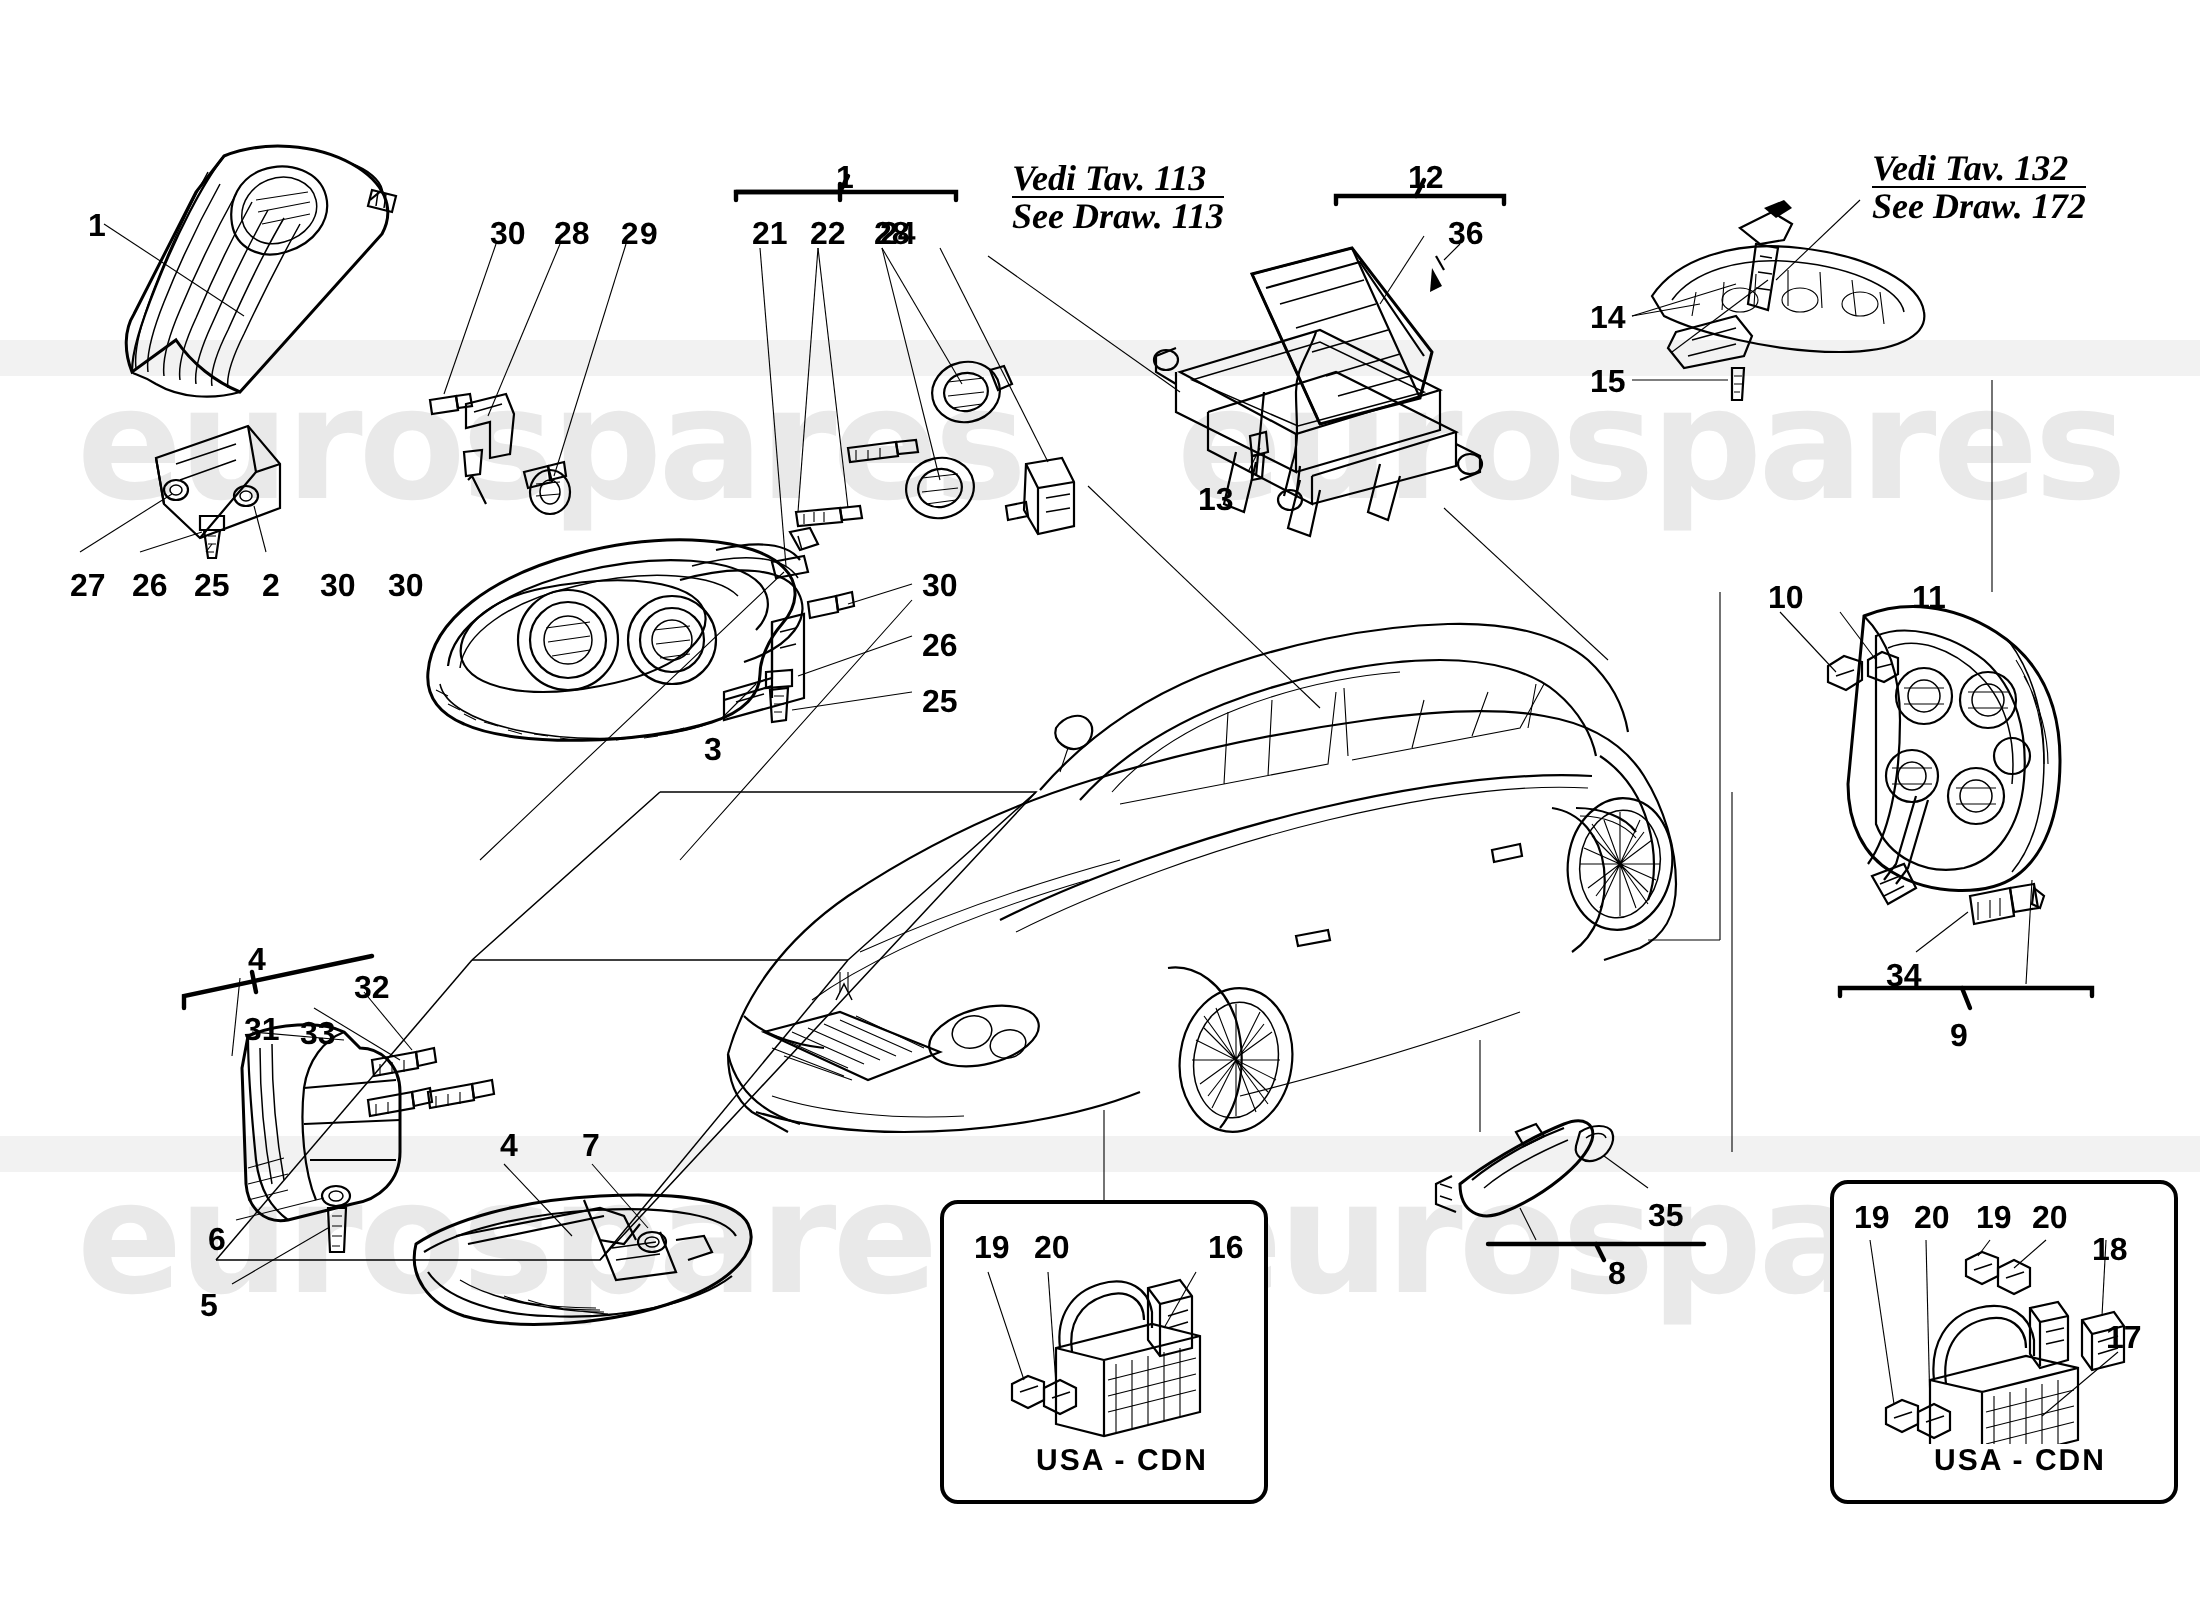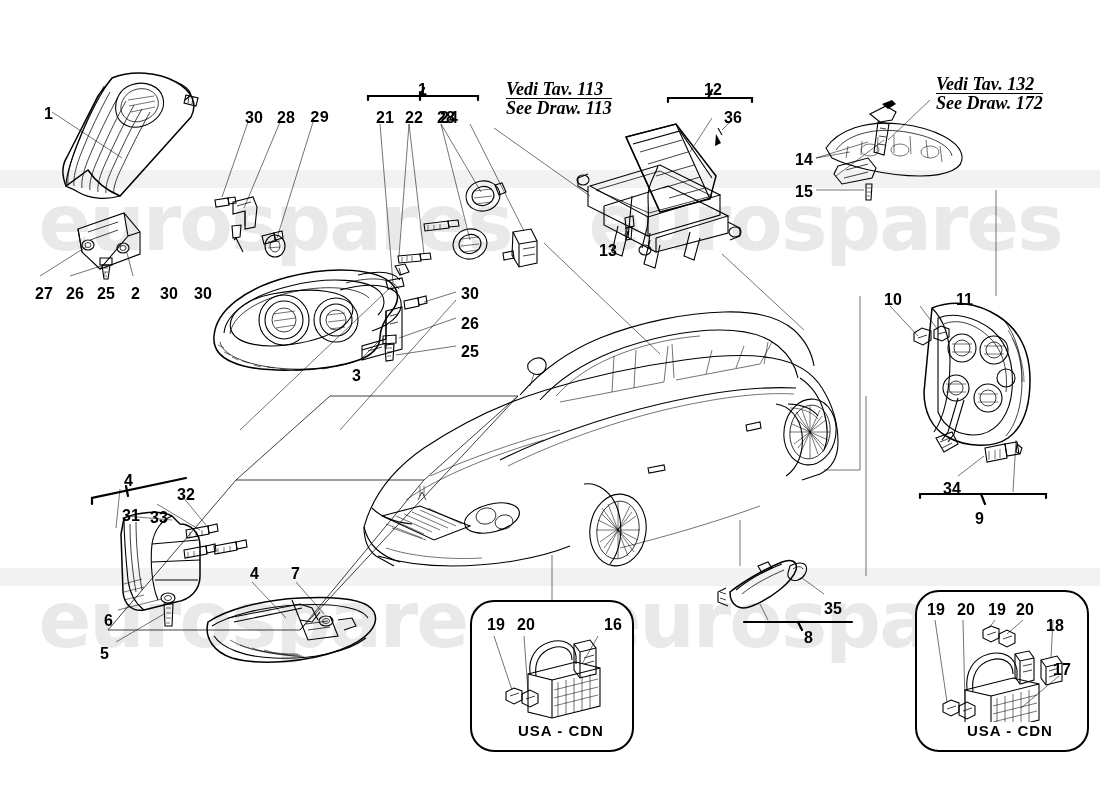--- a/index.html
+++ b/index.html
@@ -29,21 +29,21 @@
   .num{position:absolute;font-family:"Liberation Sans",sans-serif;
        font-weight:700;font-size:16px;line-height:1;}
 
   
   .refnote{position:absolute;font-family:"Liberation Serif",serif;
            font-style:italic;font-weight:700;font-size:18px;line-height:16px;}
   .refnote .l2{border-top:1.4px solid #000;padding-top:1px;display:block;}
   .refnote .l1{display:block;padding-bottom:1px;}
 
   
-  .usabox{position:absolute;border:2px solid #000;border-radius:24px;
+  .usabox{position:absolute;border:2px solid #000;border-radius:9px;
           background:#fff;}
   .usalabel{position:absolute;font-weight:700;font-size:15px;
             letter-spacing:1px;background:#fff;padding:0 6px;}
 
   
   svg.layer{position:absolute;left:0;top:0;width:1100px;height:800px;
             pointer-events:none;}
   .ln{stroke:#000;stroke-width:1.1;fill:none;}
   .ln2{stroke:#000;stroke-width:1.5;fill:none;}
   .thin{stroke:#000;stroke-width:.75;fill:none;}

